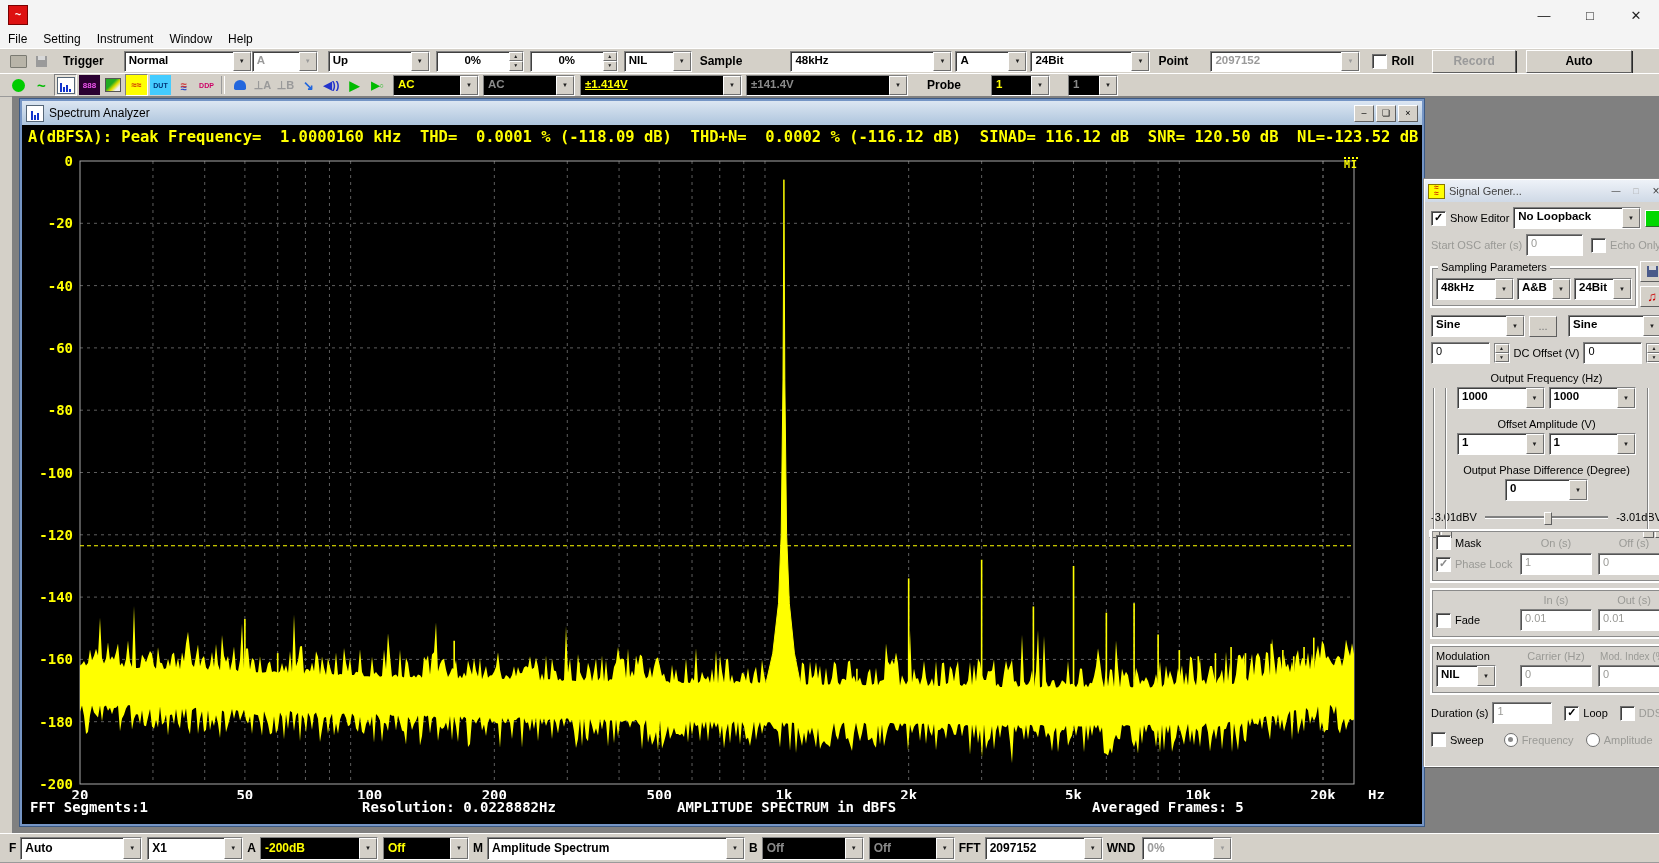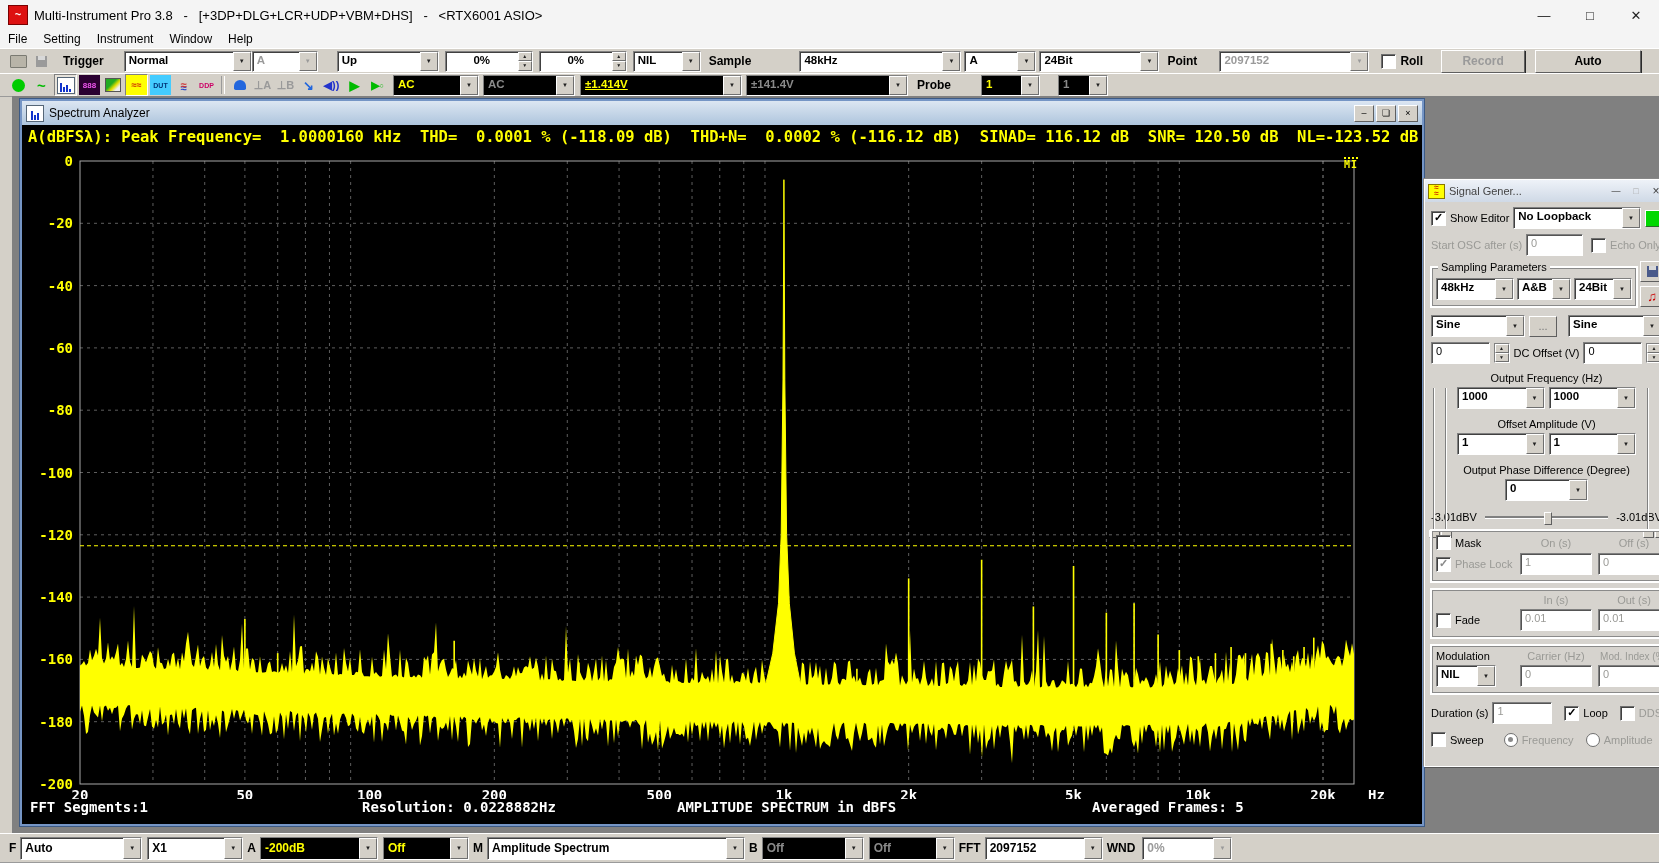--- a/index.html
+++ b/index.html
@@ -88,21 +88,20 @@
   .g3{display:grid;grid-template-columns:78px 72px 72px;gap:3px 6px;align-items:center;}
   
   #tbb .combo{height:21px;margin:0 1px;}
   #tbb .combo .f{font-size:12px;padding-top:3px;}
 </style>
 </head>
 <body>
 
 <div id="titlebar">
   <div id="appicon">~</div>
-  <span id="apptitle">Multi-Instrument Pro 3.8   -   [+3DP+DLG+LCR+UDP+VBM+DHS]   -   &lt;RTX6001 ASIO&gt;</span>
   <div class="caption-btns">
     <div class="cap">—</div>
     <div class="cap">□</div>
     <div class="cap">✕</div>
   </div>
 </div>
 
 <div id="menubar">
   <span class="menu-item">File</span>
   <span class="menu-item">Setting</span>
@@ -120,21 +119,21 @@
     </span>
   <span class="lbl" style="margin-left:6px;margin-right:16px;">Trigger</span>
   <span class="combo" style="width:126px">
       <span class="f">Normal</span>
       <span class="a"></span>
     </span>
   <span class="combo dis" style="width:64px">
       <span class="f">A</span>
       <span class="a"></span>
     </span>
-  <span class="combo" style="width:100px;margin-left:19px">
+  <span class="combo" style="width:100px;margin-left:10px">
       <span class="f">Up</span>
       <span class="a"></span>
     </span>
   <span class="spin" style="width:86px;margin-left:6px">
       <span class="f">0%</span>
       <span class="ud">
         <span>▲</span>
         <span>▼</span>
       </span>
     </span>
@@ -213,21 +212,21 @@
       <span class="a"></span>
     </span>
   <span class="combo dk" style="width:160px;margin-left:5px">
       <span class="f" style="text-decoration:underline">±1.414V</span>
       <span class="a"></span>
     </span>
   <span class="combo dkd" style="width:160px;margin-left:4px">
       <span class="f">±141.4V</span>
       <span class="a"></span>
     </span>
-  <span class="lbl" style="margin-left:5px;margin-right:26px;">Probe</span>
+  <span class="lbl" style="margin-left:15px;margin-right:26px;">Probe</span>
   <span class="combo dk" style="width:57px">
       <span class="f">1</span>
       <span class="a"></span>
     </span>
   <span class="combo dkd" style="width:48px;margin-left:18px">
       <span class="f">1</span>
       <span class="a"></span>
     </span>
 </div>
 

